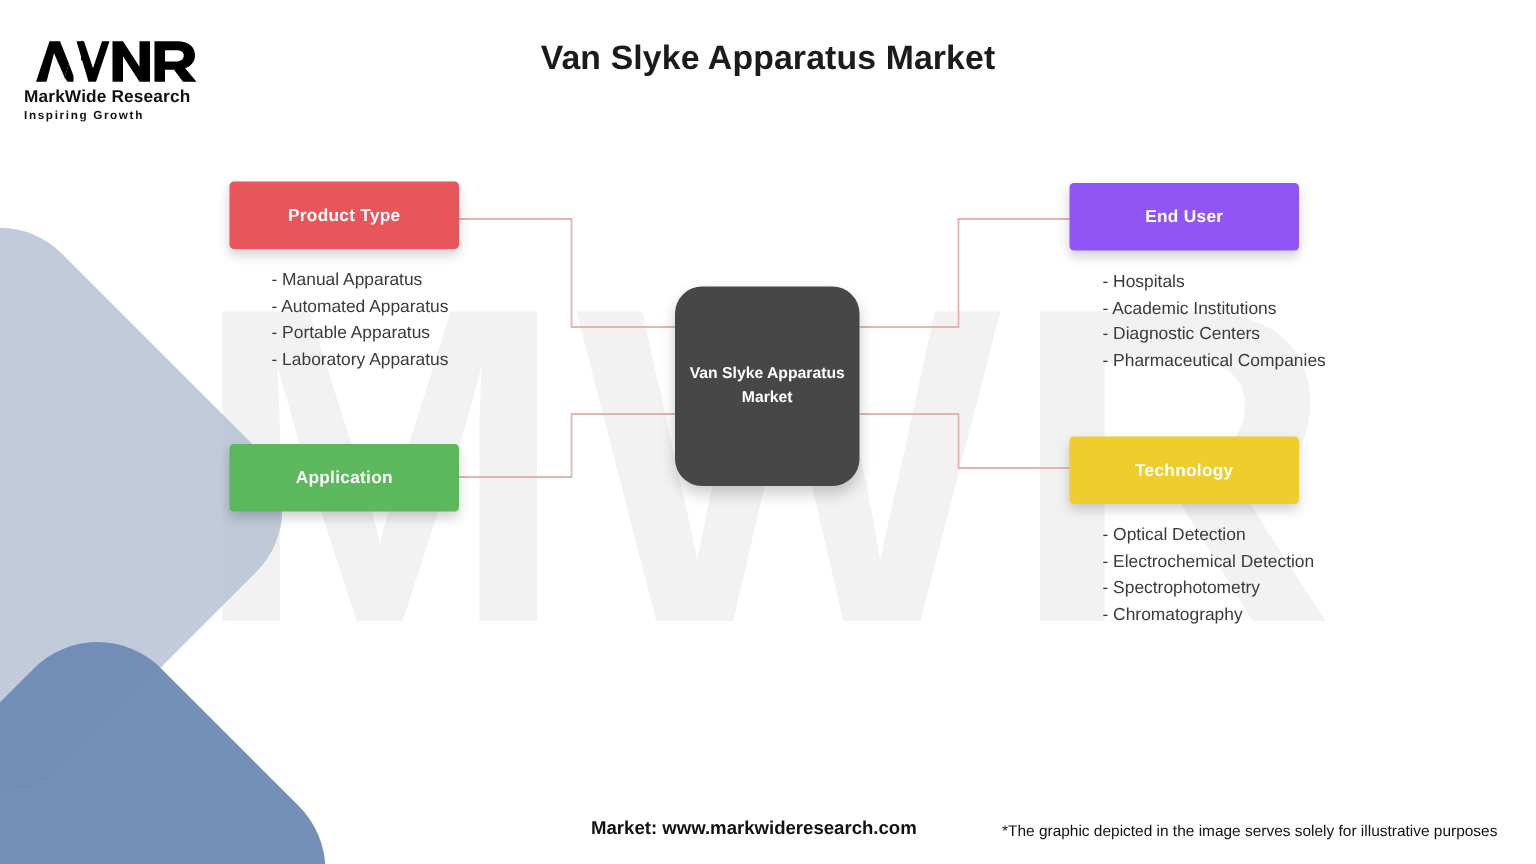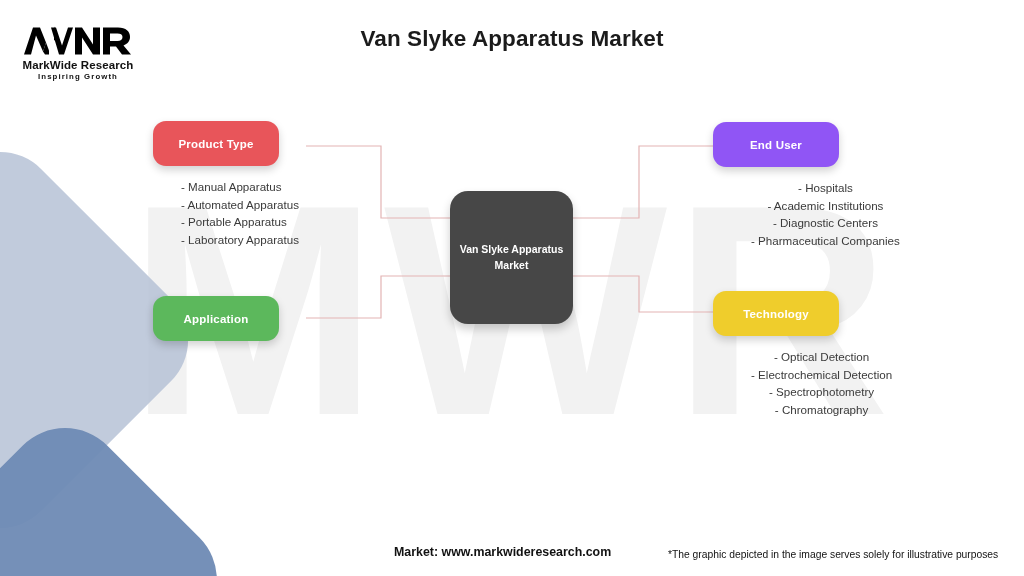--- a/index.html
+++ b/index.html
@@ -63,21 +63,20 @@
     font-family: "Liberation Sans", sans-serif;
     user-select: none;
   }
 
   
   .logo {
     position: absolute;
     left: 16px;
     top: 24px;
     width: 124px;
-    text-align: center;
   }
   .logo-mark {
     display: block;
     width: 110px;
     height: 34px;
     margin: 0 auto;
   }
   .logo-name {
     font-size: 11.5px;
     font-weight: bold;
@@ -138,23 +137,23 @@
     text-align: center;
     line-height: 1.45;
     padding: 0 8px;
   }
 
   
   .cat {
     position: absolute;
   }
   .cat-chip {
-    width: 126px;
+    width: 153px;
     height: 45px;
-    border-radius: 13px;
+    border-radius: 3px;
     box-shadow: 0 4px 8px rgba(0,0,0,0.18);
     display: flex;
     align-items: center;
     justify-content: center;
   }
   .cat-chip-label {
     color: #ffffff;
     font-size: 11.5px;
     font-weight: bold;
     letter-spacing: 0.2px;
@@ -174,21 +173,21 @@
     white-space: nowrap;
   }
 
   
   #cat-product-type { left: 153px; top: 121px; }
   #cat-end-user     { left: 713px; top: 122px; }
   #cat-application  { left: 153px; top: 296px; }
   #cat-technology   { left: 713px; top: 291px; }
 
   #cat-end-user .cat-list,
-  #cat-technology .cat-list { margin-left: 38px; text-align: center; }
+  #cat-technology .cat-list { margin-left: 22px; }
 
   
   .footer-source {
     position: absolute;
     left: 394px;
     top: 545px;
     font-size: 12.4px;
     font-weight: bold;
     color: #121212;
     white-space: nowrap;

